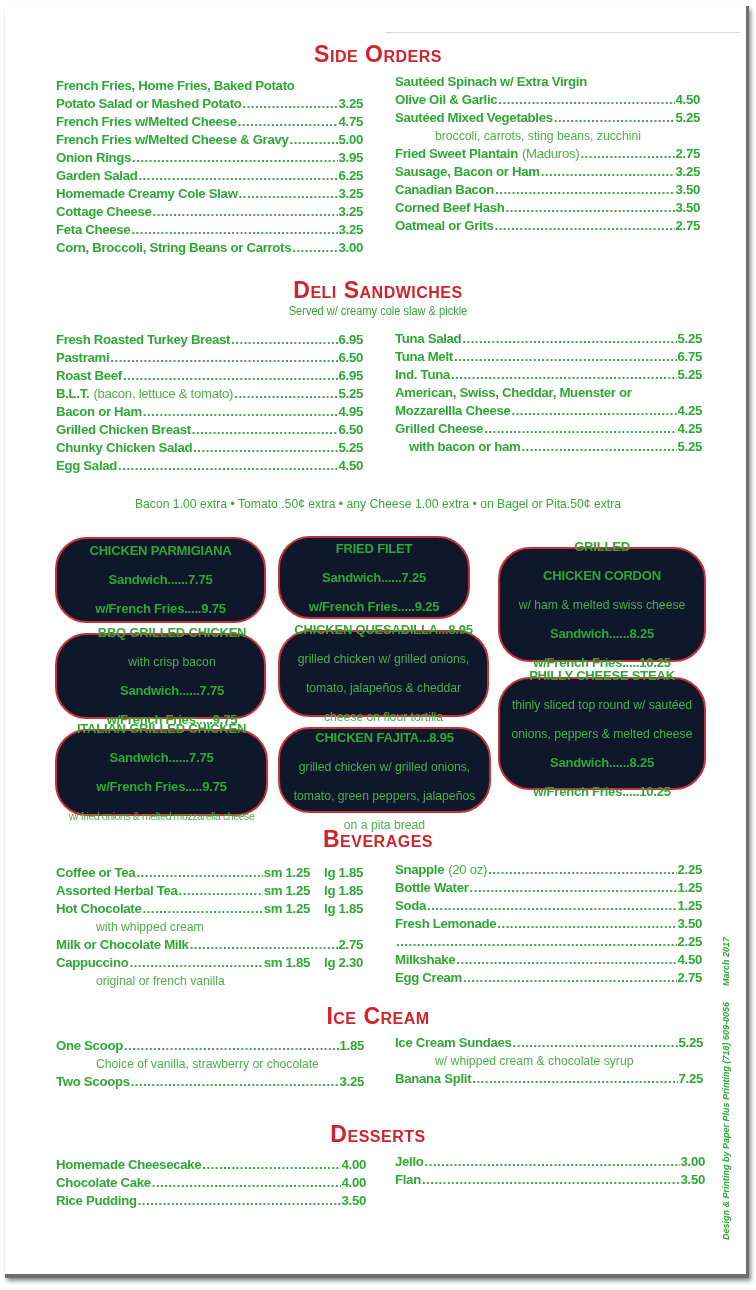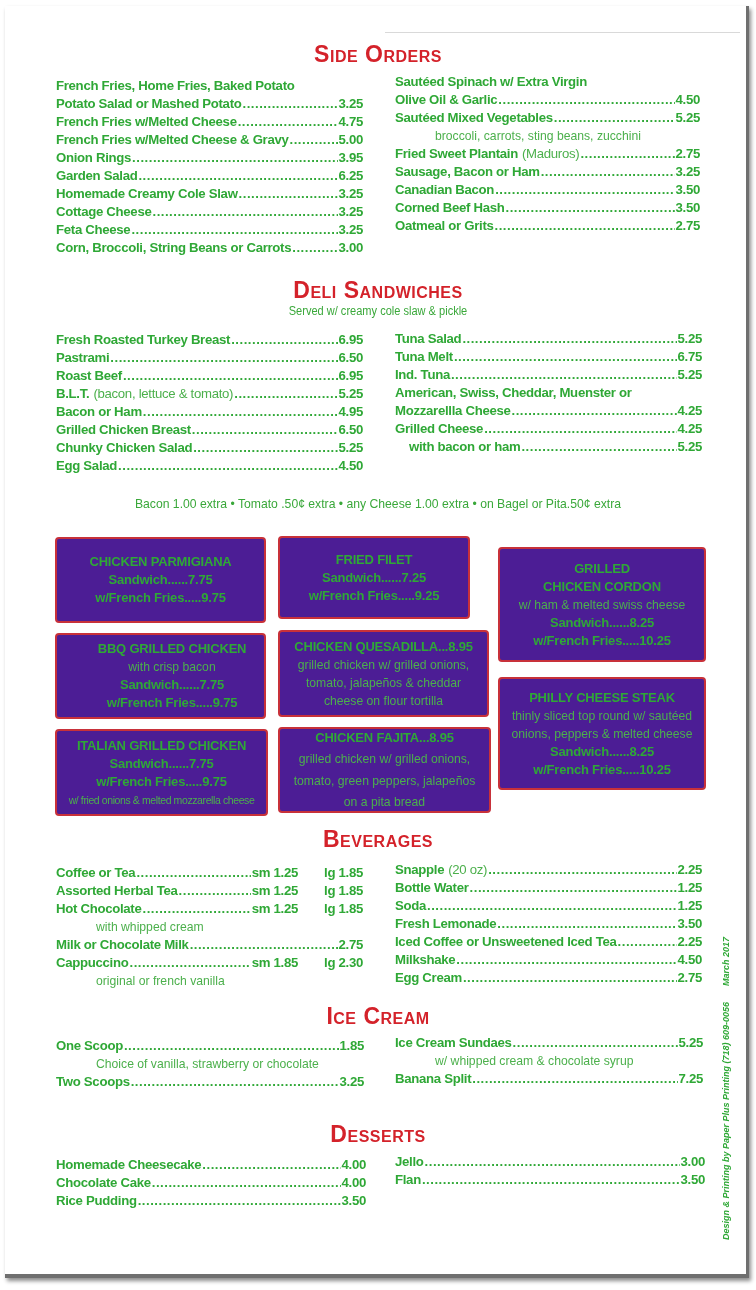--- a/index.html
+++ b/index.html
@@ -30,31 +30,31 @@
   }
   .row .name { flex: 0 0 auto; }
   .row .light { font-weight: normal; color: #4cb04c; }
   .row .dots { flex: 1 1 auto; overflow: hidden; margin: 0 1px; }
   .row .dots::after {
     content: "........................................................................................................................................................................";
     font-weight: bold; letter-spacing: 0.5px;
   }
   .row .price { flex: 0 0 auto; }
   .row .sm { flex: 0 0 auto; }
-  .row .lg { flex: 0 0 auto; margin-left: 26px; }
+  .row .lg { flex: 0 0 auto; margin-left: 14px; }
   .desc { height: 18px; line-height: 18px; color: #4cb04c; font-size: 12.2px; white-space: nowrap; margin-left: 40px; }
   .indent { padding-left: 14px; }
   .extras {
     position: absolute; left: 0; width: 756px; top: 497px; text-align: center;
     color: #3aa83a; font-size: 12.2px;
   }
   .box {
-    position: absolute; border: 2px solid #c8313a; border-radius: 4px;
+    position: absolute; border: 2px solid #c8313a; border-radius: 32px;
     text-align: center; color: #2fa836; display: flex; flex-direction: column;
-    justify-content: center; align-items: center; background: #4c1d95;
+    justify-content: center; align-items: center; background: #0f172a; gap: 11px;
   }
   .box .t { font-weight: bold; font-size: 13px; line-height: 18px; letter-spacing: -0.2px; }
   .box .d { font-size: 12.2px; line-height: 18px; color: #4cb04c; }
   .box .d.small { font-size: 10.5px; letter-spacing: -0.4px; }
   .vert {
     position: absolute; left: 721px; top: 1240px; transform-origin: 0 0;
     transform: rotate(-90deg); white-space: nowrap;
     color: #2fa836; font-size: 9px; font-style: italic; font-weight: bold;
   }
   .vert .gap { display: inline-block; width: 16px; }
@@ -342,21 +342,20 @@
       <span class="name">Soda</span>
       <span class="dots"></span>
       <span class="price">1.25</span>
     </div>
     <div class="row">
       <span class="name">Fresh Lemonade</span>
       <span class="dots"></span>
       <span class="price">3.50</span>
     </div>
     <div class="row">
-      <span class="name">Iced Coffee or Unsweetened Iced Tea</span>
       <span class="dots"></span>
       <span class="price">2.25</span>
     </div>
     <div class="row">
       <span class="name">Milkshake</span>
       <span class="dots"></span>
       <span class="price">4.50</span>
     </div>
     <div class="row">
       <span class="name">Egg Cream</span>

